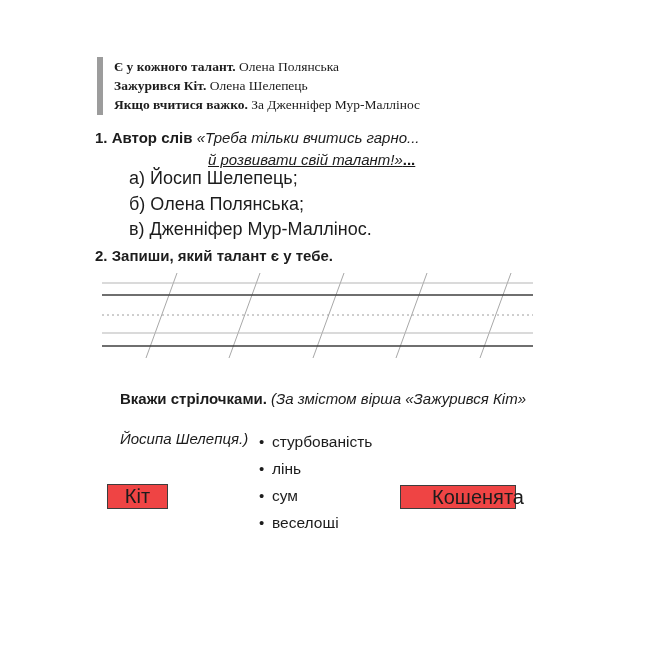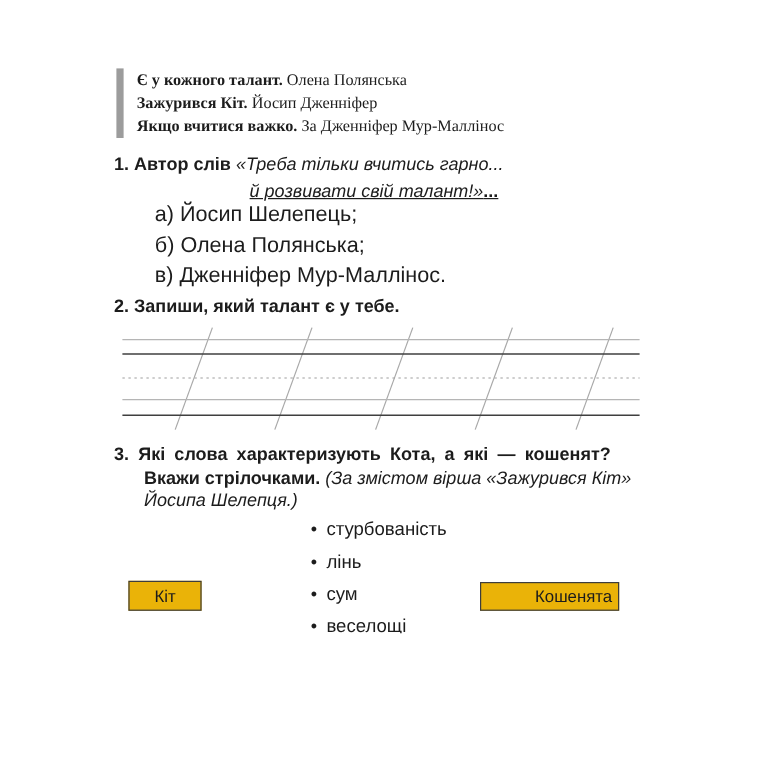--- a/index.html
+++ b/index.html
@@ -50,49 +50,49 @@
 
   .q2 { position: absolute; left: 95px; top: 247px; white-space: nowrap; }
 
   .writing-area { position: absolute; left: 95px; top: 268px; width: 445px; height: 95px; }
 
   .q3 { position: absolute; left: 95px; top: 369px; width: 455px; font-size: 15px; line-height: 19.5px; }
   .q3 .l1 { font-weight: bold; word-spacing: 3.5px; white-space: nowrap; }
   .q3 .l2 { white-space: nowrap; }
   .q3 .l2 .b { font-weight: bold; }
   .q3 .it { font-style: italic; }
-  .q3 .l2, .q3 .l3 { margin-left: 25px; }
+  .q3 .l2, .q3 .l3 { margin-left: 25px; margin-top: 20px; }
 
   
   .words { position: absolute; left: 259px; top: 433px; font-size: 15.5px; }
   .word-row { display: flex; align-items: baseline; height: 27px; }
   .word-row .dot { width: 13px; font-size: 15px; }
 
   .match-box {
     position: absolute;
     border: 1.5px solid #3d3d3d;
     display: flex; align-items: center; justify-content: center;
-    font-size: 14px;
-    background: #eab308;
+    font-size: 20px;
+    background: #ef4444;
   }
   .box-kit { left: 107px; top: 484px; width: 61px; height: 25px; }
   .box-koshenyata { left: 400px; top: 485px; width: 116px; height: 24px; padding-left: 40px; }
 
   .page-num { position: absolute; left: 517px; top: 589px; font-size: 13.5px; }
 </style>
 </head>
 <body>
 
 <div id="page">
 
   <div class="header-block">
     <div class="header-bar"></div>
     <div class="header-lines">
       <div><span class="t">Є у кожного талант.</span> <span>Олена Полянська</span></div>
-      <div><span class="t">Зажурився Кіт.</span> <span>Йосип Дженніфер</span></div>
+      <div><span class="t">Зажурився Кіт.</span> <span>Олена Шелепець</span></div>
       <div><span class="t">Якщо вчитися важко.</span> <span>За Дженніфер Мур-Маллінос</span></div>
     </div>
   </div>
 
   <div class="q1">
     <div>
       <span class="num">1.</span>
       <span class="lead">Автор слів</span>
       <span class="quote">«Треба тільки вчитись гарно...</span>
     </div>
@@ -123,24 +123,20 @@
 
       <line x1="7" y1="15" x2="438" y2="15" stroke="#b5b5b5" stroke-width="1"></line>
       <line x1="7" y1="27" x2="438" y2="27" stroke="#3f3f3f" stroke-width="1.3"></line>
       <line x1="7" y1="47" x2="438" y2="47" stroke="#9e9e9e" stroke-width="1" stroke-dasharray="2,3"></line>
       <line x1="7" y1="65" x2="438" y2="65" stroke="#b5b5b5" stroke-width="1"></line>
       <line x1="7" y1="78" x2="438" y2="78" stroke="#3f3f3f" stroke-width="1.3"></line>
     </svg>
   </div>
 
   <div class="q3">
-    <div class="l1">
-      <span>3.</span>
-      <span>Які слова характеризують Кота, а які — кошенят?</span>
-    </div>
     <div class="l2">
       <span class="b">Вкажи стрілочками.</span>
       <span class="it">(За змістом вірша «Зажурився Кіт»</span>
     </div>
     <div class="l3 it">Йосипа Шелепця.)</div>
   </div>
 
   <div class="words">
     <div class="word-row">
         <span class="dot">•</span>

